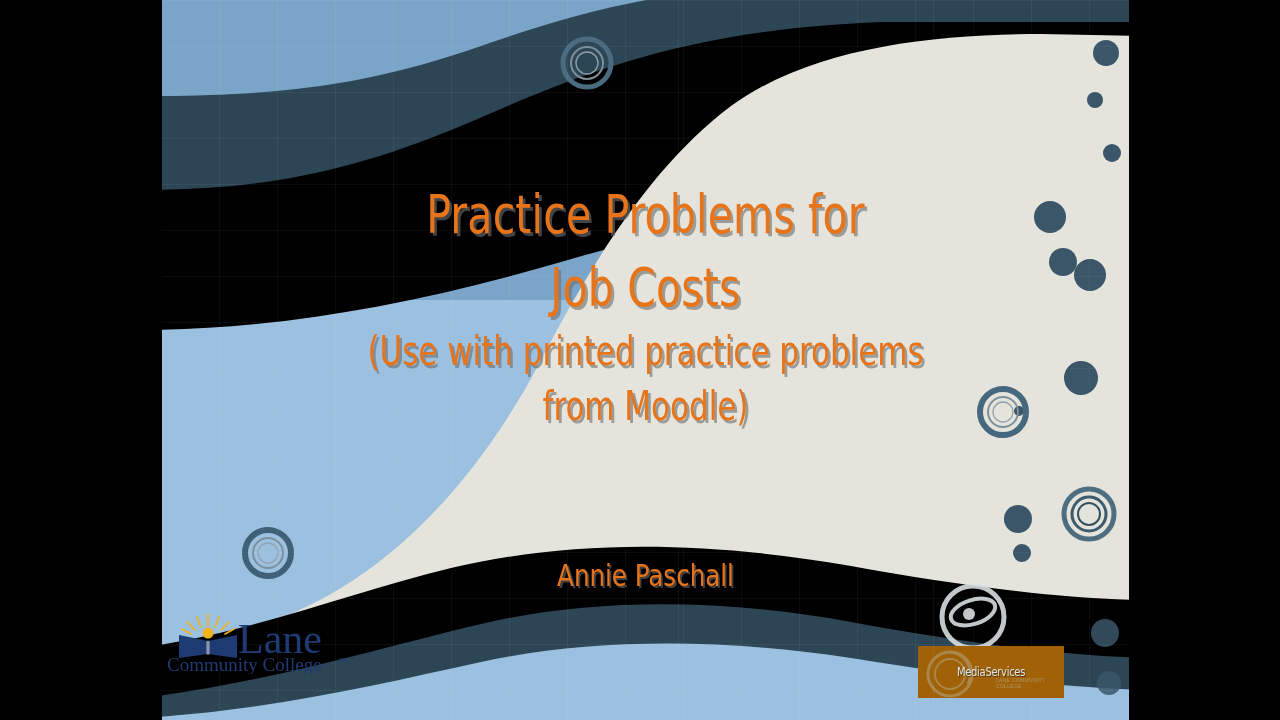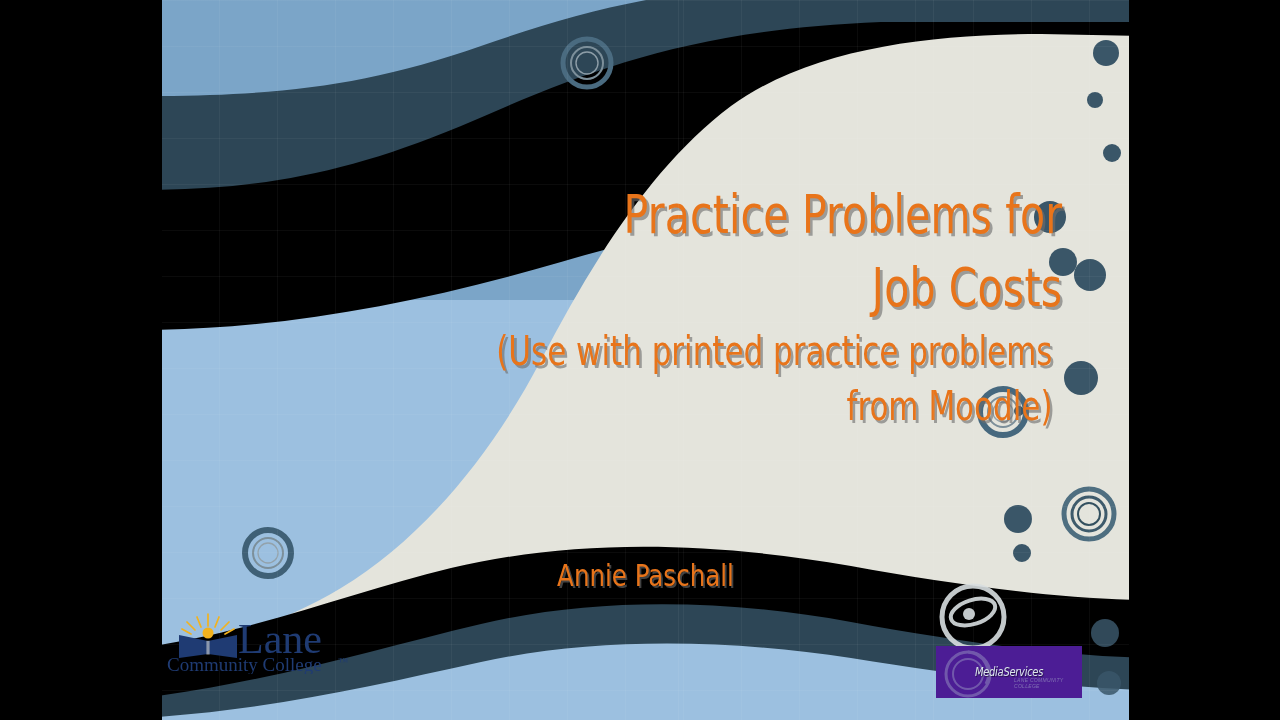--- a/index.html
+++ b/index.html
@@ -52,21 +52,21 @@
       repeating-linear-gradient(to bottom, rgba(255,255,255,0.045) 0 1px, transparent 1px 46px);
     mix-blend-mode: normal;
   }
 
   
   #text-block {
     position: absolute;
     left: 0;
     top: 178px;
     width: 969px;
-    text-align: right;
+    text-align: center;
     pointer-events: none;
   }
 
   .title-line {
     color: #E8741A;
     font-family: "DejaVu Sans Condensed", "Liberation Sans", sans-serif;
     font-weight: 400;
     font-size: 53px;
     line-height: 1.38;
     letter-spacing: 0.2px;
@@ -109,27 +109,26 @@
     left: 0;
     top: 608px;
     width: 215px;
     height: 66px;
   }
   #lane-logo svg { display: block; }
 
   
   #media-services {
     position: absolute;
-    left: 775px;
+    left: 757px;
     top: 646px;
     width: 146px;
     height: 52px;
-    background: #4c1d95;
+    background: #a16207;
     overflow: hidden;
-    font-style: italic;
   }
   #ms-ring {
     position: absolute;
     left: 6px;
     top: 2px;
     width: 52px;
     height: 52px;
     opacity: 0.32;
   }
   #ms-label {

